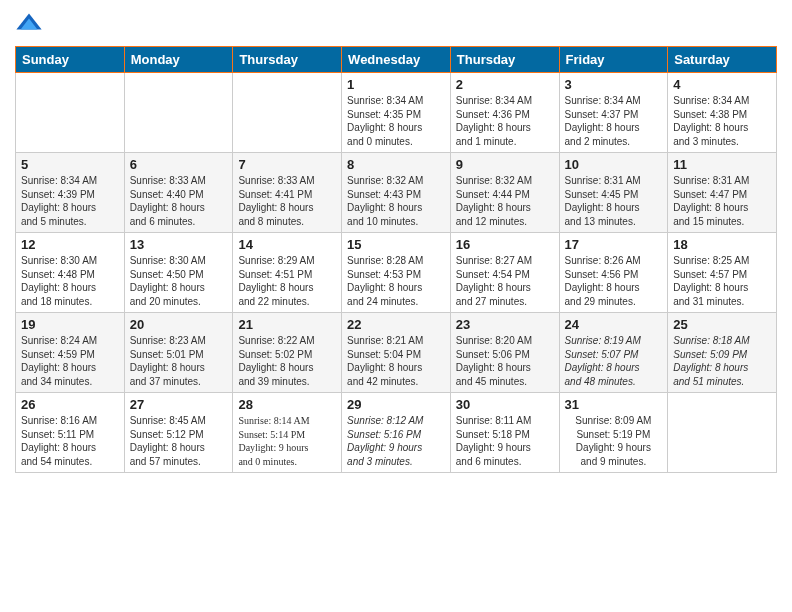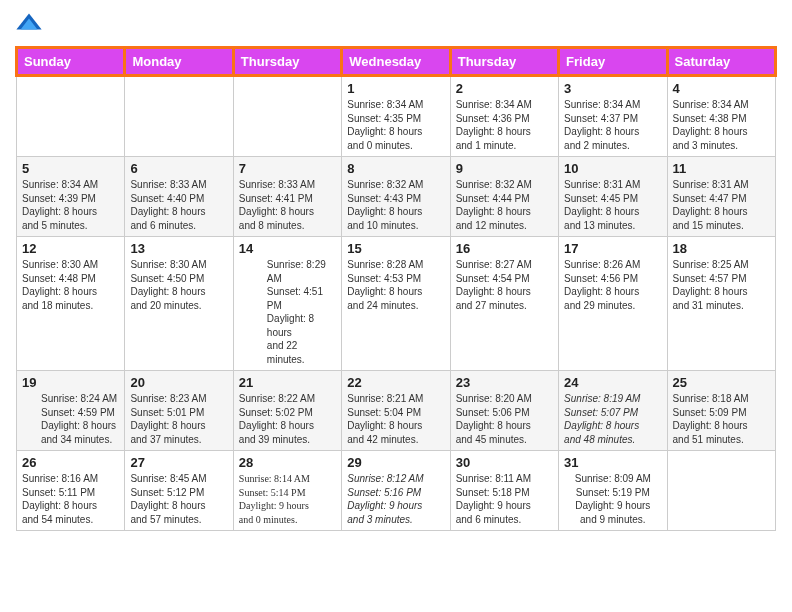--- a/index.html
+++ b/index.html
@@ -14,27 +14,27 @@
     .logo-blue { font-size: 18px; font-weight: bold; color: #1565c0; }
     .logo-icon { width: 28px; height: 28px; margin-right: 4px; }
     
     .title-block { text-align: right; }
     .month-title { font-size: 36px; font-weight: bold; color: #222; }
     .location { font-size: 16px; color: #555; }
     
     .calendar { width: 100%; border-collapse: collapse; }
     
     .calendar th {
-      background-color: #d946ef;
+      background-color: #0369a1;
       color: white;
       text-align: left;
       padding: 5px 6px;
       font-size: 13px;
       font-weight: bold;
-      border: 3px solid #f97316;
+      border: 1px solid #f97316;
     }
     
     .calendar td {
       border: 1px solid #ccc;
       vertical-align: top;
       padding: 4px 5px;
       font-size: 10.5px;
       color: #333;
       width: calc(100% / 7);
       min-height: 80px;
@@ -180,21 +180,21 @@
           </td>
           <td>
             <div class="day-num">13</div>
             <div class="day-info" style="white-space: pre-line;">Sunrise: 8:30 AM
 Sunset: 4:50 PM
 Daylight: 8 hours
 and 20 minutes.</div>
           </td>
           <td>
             <div class="day-num">14</div>
-            <div class="day-info" style="white-space: pre-line; margin-left: 28px;">Sunrise: 8:29 AM
+            <div class="day-info" style="white-space: pre-line;">Sunrise: 8:29 AM
 Sunset: 4:51 PM
 Daylight: 8 hours
 and 22 minutes.</div>
           </td>
           <td>
             <div class="day-num">15</div>
             <div class="day-info" style="white-space: pre-line;">Sunrise: 8:28 AM
 Sunset: 4:53 PM
 Daylight: 8 hours
 and 24 minutes.</div>
@@ -217,21 +217,21 @@
             <div class="day-num">18</div>
             <div class="day-info" style="white-space: pre-line;">Sunrise: 8:25 AM
 Sunset: 4:57 PM
 Daylight: 8 hours
 and 31 minutes.</div>
           </td>
         </tr>
         <tr>
           <td>
             <div class="day-num">19</div>
-            <div class="day-info" style="white-space: pre-line; margin-left: 19px;">Sunrise: 8:24 AM
+            <div class="day-info" style="white-space: pre-line;">Sunrise: 8:24 AM
 Sunset: 4:59 PM
 Daylight: 8 hours
 and 34 minutes.</div>
           </td>
           <td>
             <div class="day-num">20</div>
             <div class="day-info" style="white-space: pre-line;">Sunrise: 8:23 AM
 Sunset: 5:01 PM
 Daylight: 8 hours
 and 37 minutes.</div>
@@ -259,21 +259,21 @@
           </td>
           <td>
             <div class="day-num">24</div>
             <div class="day-info" style="white-space: pre-line; font-style: italic;">Sunrise: 8:19 AM
 Sunset: 5:07 PM
 Daylight: 8 hours
 and 48 minutes.</div>
           </td>
           <td>
             <div class="day-num">25</div>
-            <div class="day-info" style="white-space: pre-line;">Sunrise: 8:18 AM
+            <div class="day-info" style="white-space: pre-line; font-style: italic;">Sunrise: 8:18 AM
 Sunset: 5:09 PM
 Daylight: 8 hours
 and 51 minutes.</div>
           </td>
         </tr>
         <tr>
           <td>
             <div class="day-num">26</div>
             <div class="day-info" style="white-space: pre-line;">Sunrise: 8:16 AM
 Sunset: 5:11 PM

